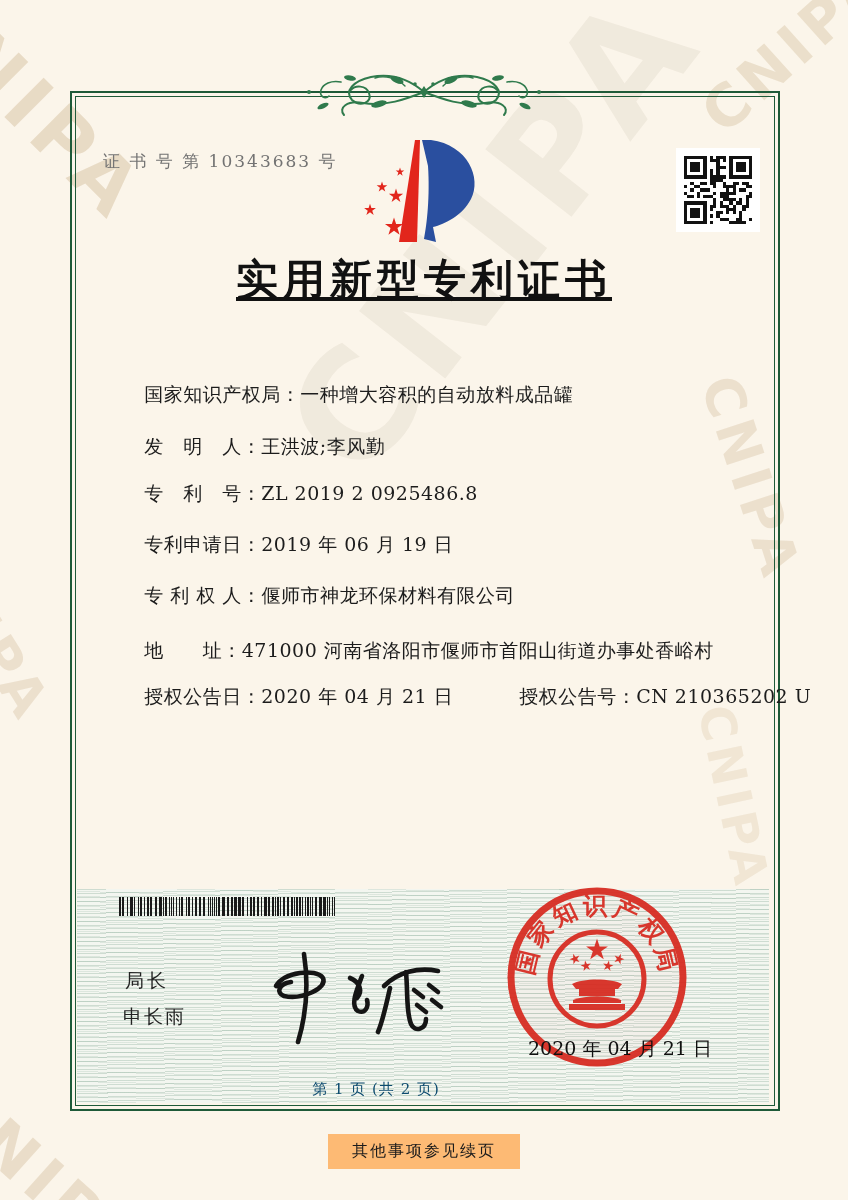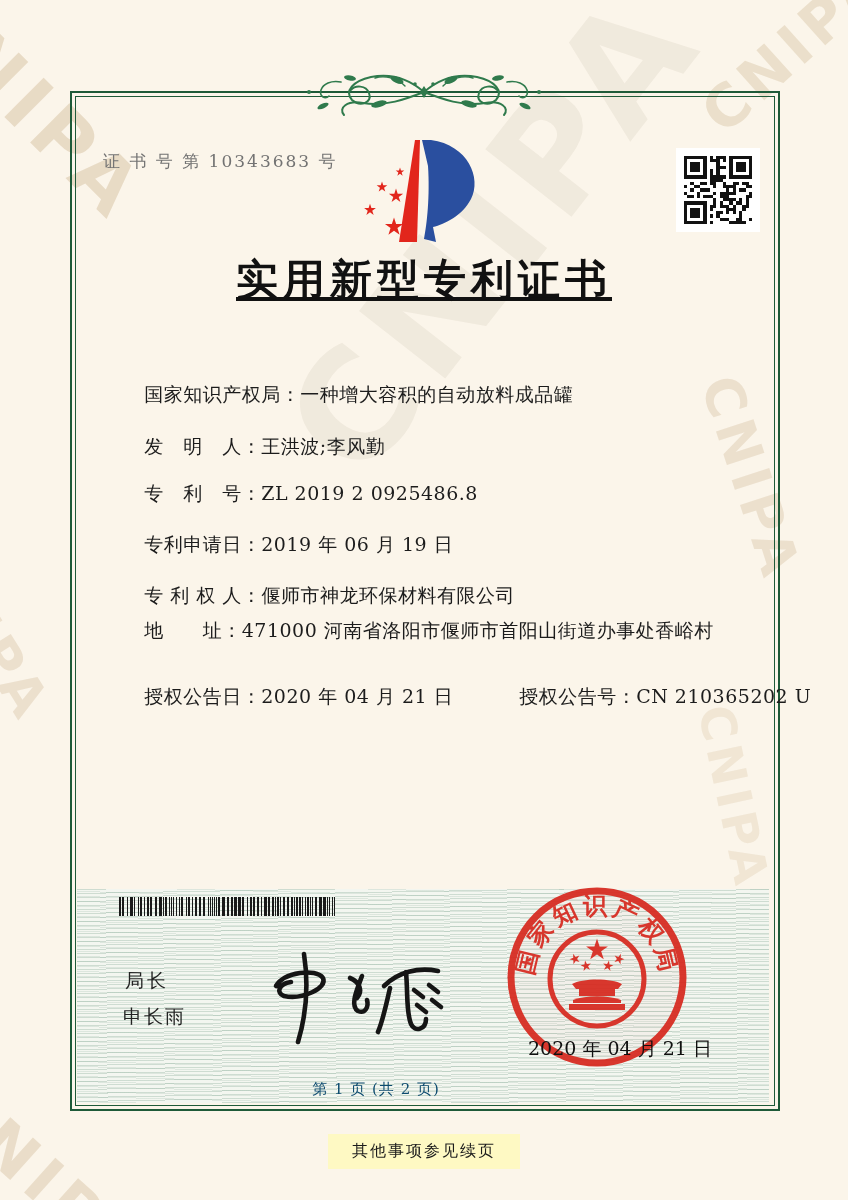--- a/index.html
+++ b/index.html
@@ -30,38 +30,38 @@
   .qr-box svg{position:absolute;left:8px;top:8px;width:68px;height:68px;}
 
   .title{position:absolute;left:0;top:252px;width:848px;text-align:center;
          font-size:42px;font-weight:bold;letter-spacing:5px;color:#111;white-space:pre;text-decoration:underline;}
 
   .rows{position:absolute;left:105px;top:0;width:650px;font-size:19px;color:#1c1c1c;}
   .row{position:absolute;white-space:pre;letter-spacing:0.5px;}
   .row .lbl{white-space:pre;}
   .row .val{white-space:pre;}
   .r0{top:360px;} .r1{top:412px;} .r2{top:459px;} .r3{top:510px;text-align:right;}
-  .r4{top:561px;} .r5{top:596px;} .r6{top:662px;}
+  .r4{top:561px;} .r5{top:616px;} .r6{top:662px;}
   .grant2{margin-left:66px;margin-top:34px;}
 
   .paras{position:absolute;left:105px;top:698px;width:646px;font-size:17.5px;line-height:30px;
          text-align:justify;color:#1c1c1c;}
   .paras p{margin:0;text-indent:2em;}
 
   .barcode{position:absolute;left:119px;top:897px;width:220px;height:19px;}
   .signer-title{position:absolute;left:125px;top:968px;font-size:19px;letter-spacing:3px;color:#222;}
   .signer-name{position:absolute;left:123px;top:1004px;font-size:19px;letter-spacing:2px;color:#222;}
   .signature{position:absolute;left:250px;top:942px;width:200px;height:104px;}
 
   .seal{position:absolute;left:502px;top:882px;width:190px;height:190px;}
   .seal-date{position:absolute;left:528px;top:1036px;font-size:19px;color:#101010;white-space:pre;}
 
   .page-ind{position:absolute;left:0;top:1080px;width:752px;text-align:center;font-size:15px;
             letter-spacing:1px;color:#0c4a6e;white-space:pre;}
-  .bottom-note{position:absolute;left:50%;transform:translateX(-50%);top:1134px;background:#fef9c3;
+  .bottom-note{position:absolute;left:50%;transform:translateX(-50%);top:1134px;background:#fdba74;
             padding:7px 24px;font-size:16px;letter-spacing:2px;color:#1c1c1c;white-space:pre;}
 </style>
 </head>
 <body>
 
 <div class="page">
 
   <span class="wm wm1">CNIPA</span>
   <span class="wm wm2">CNIPA</span>
   <span class="wm wm3">CNIPA</span>

